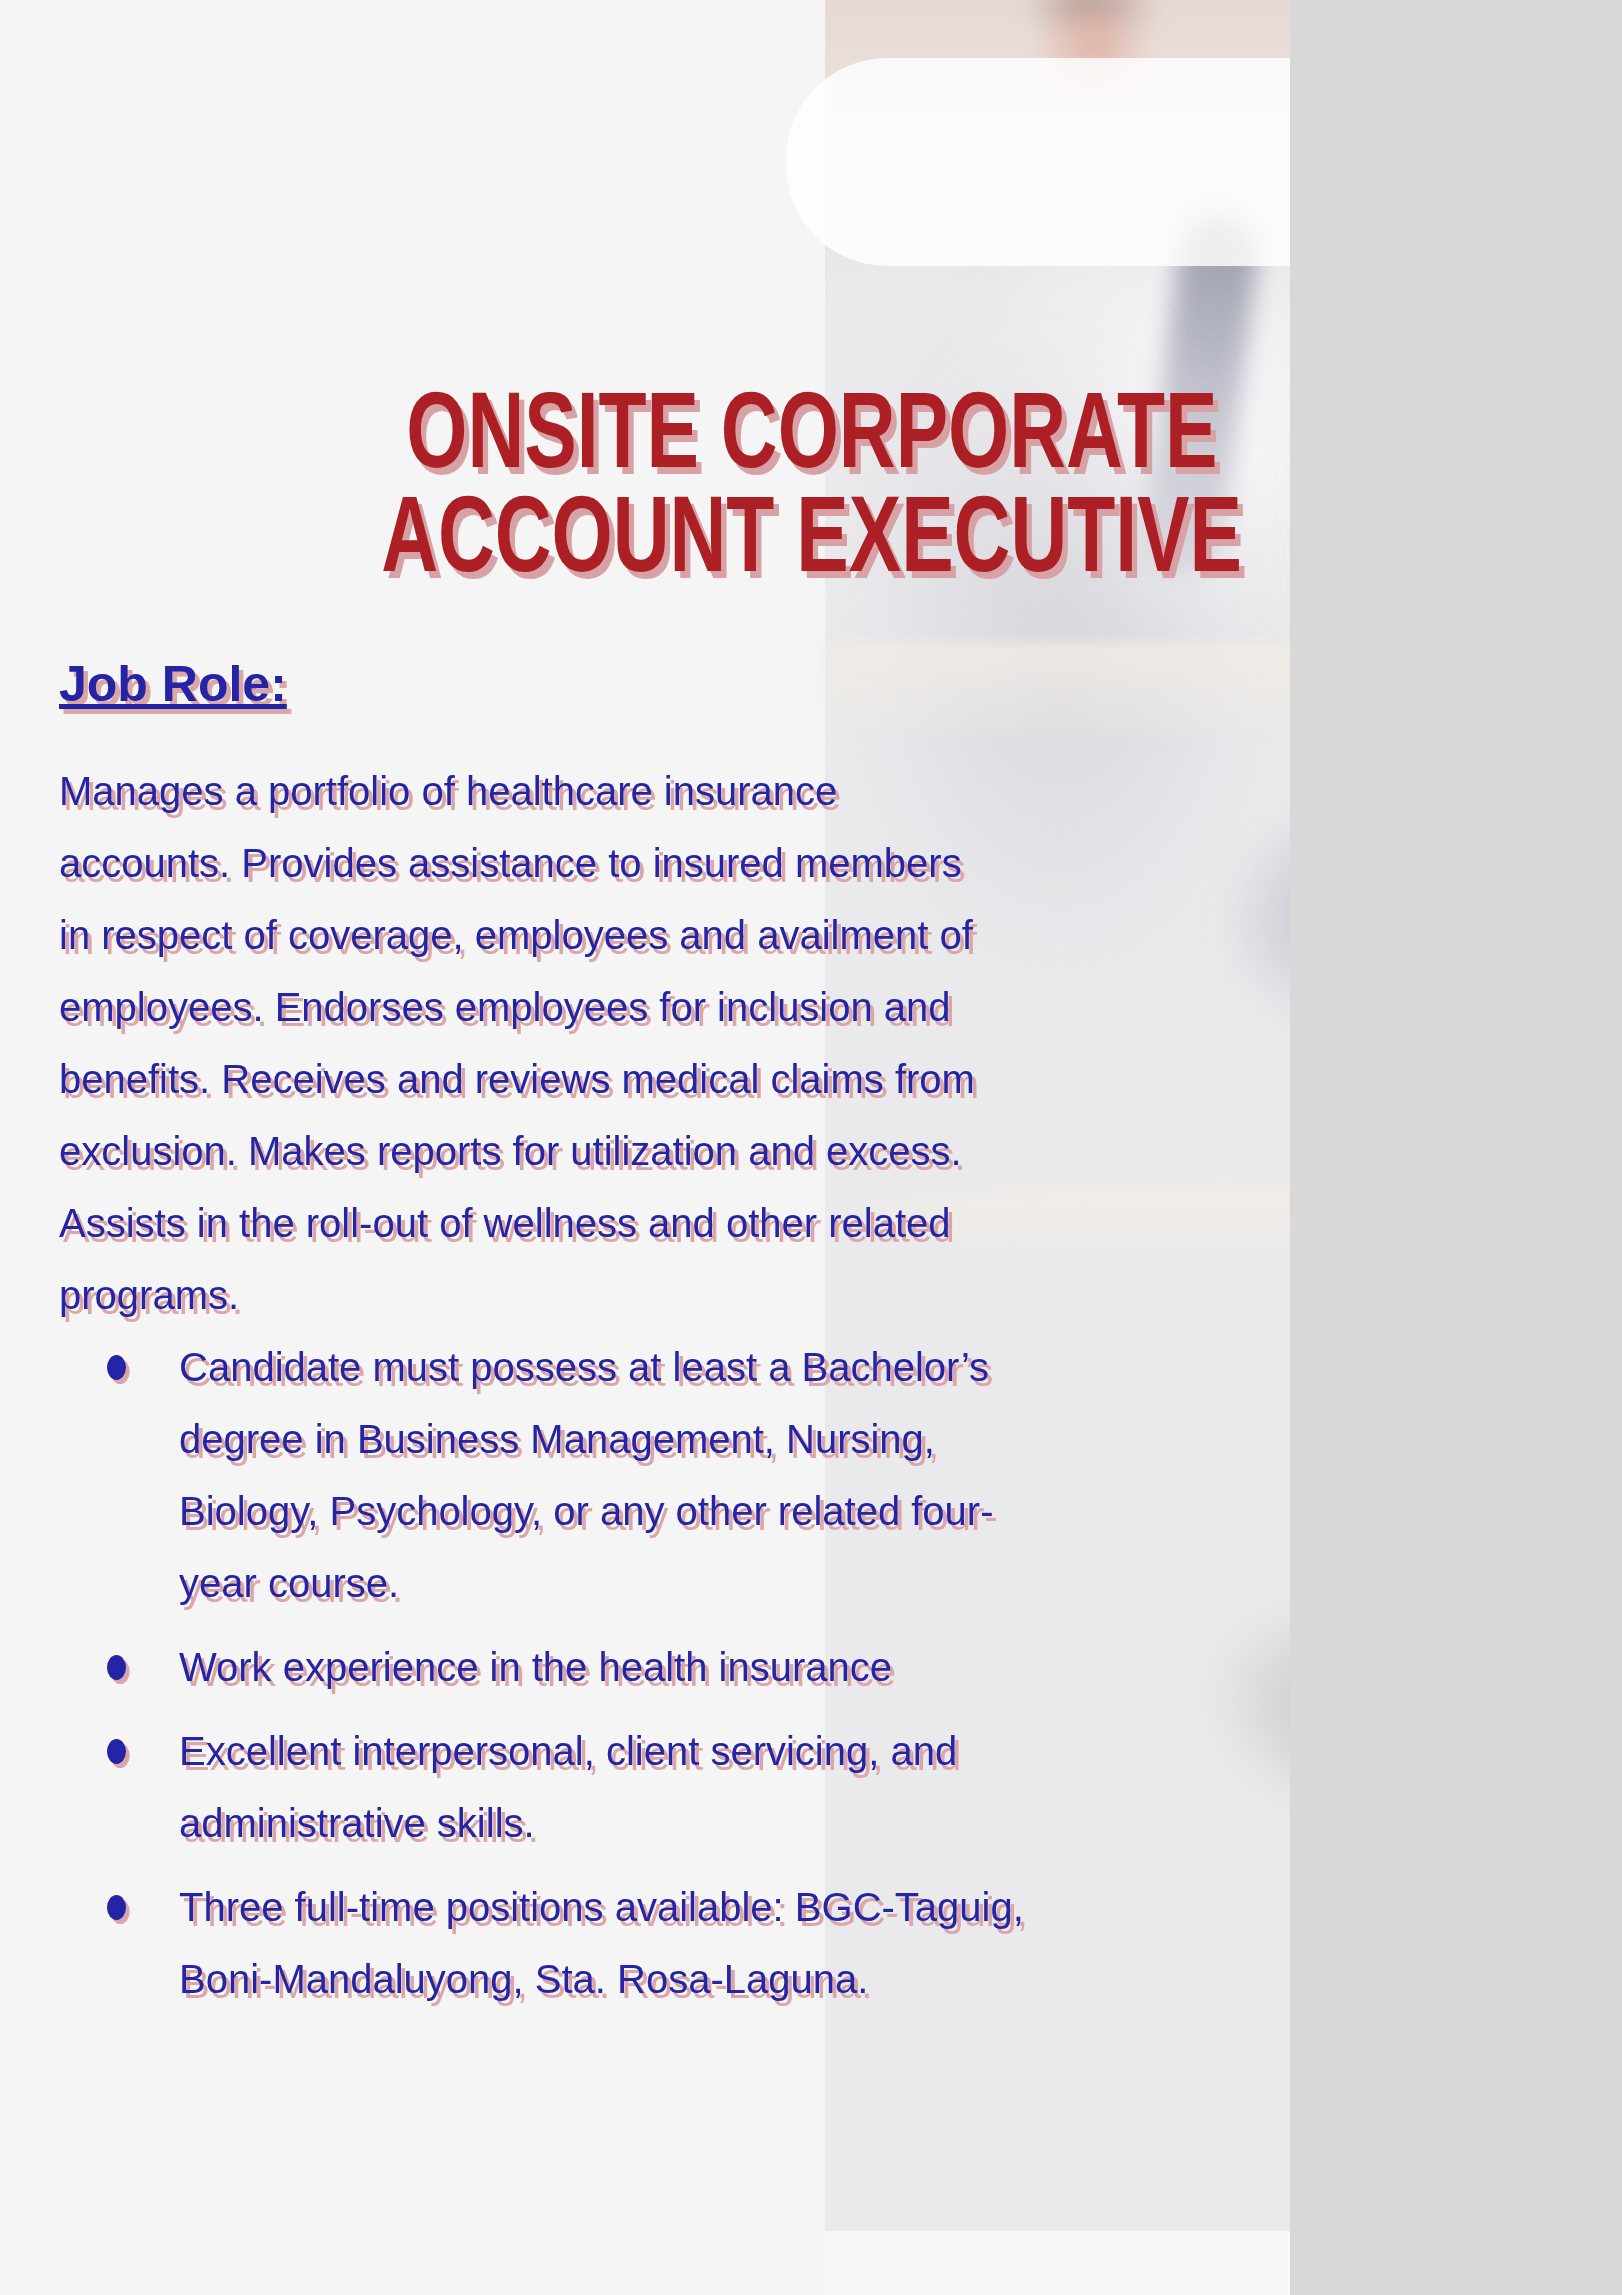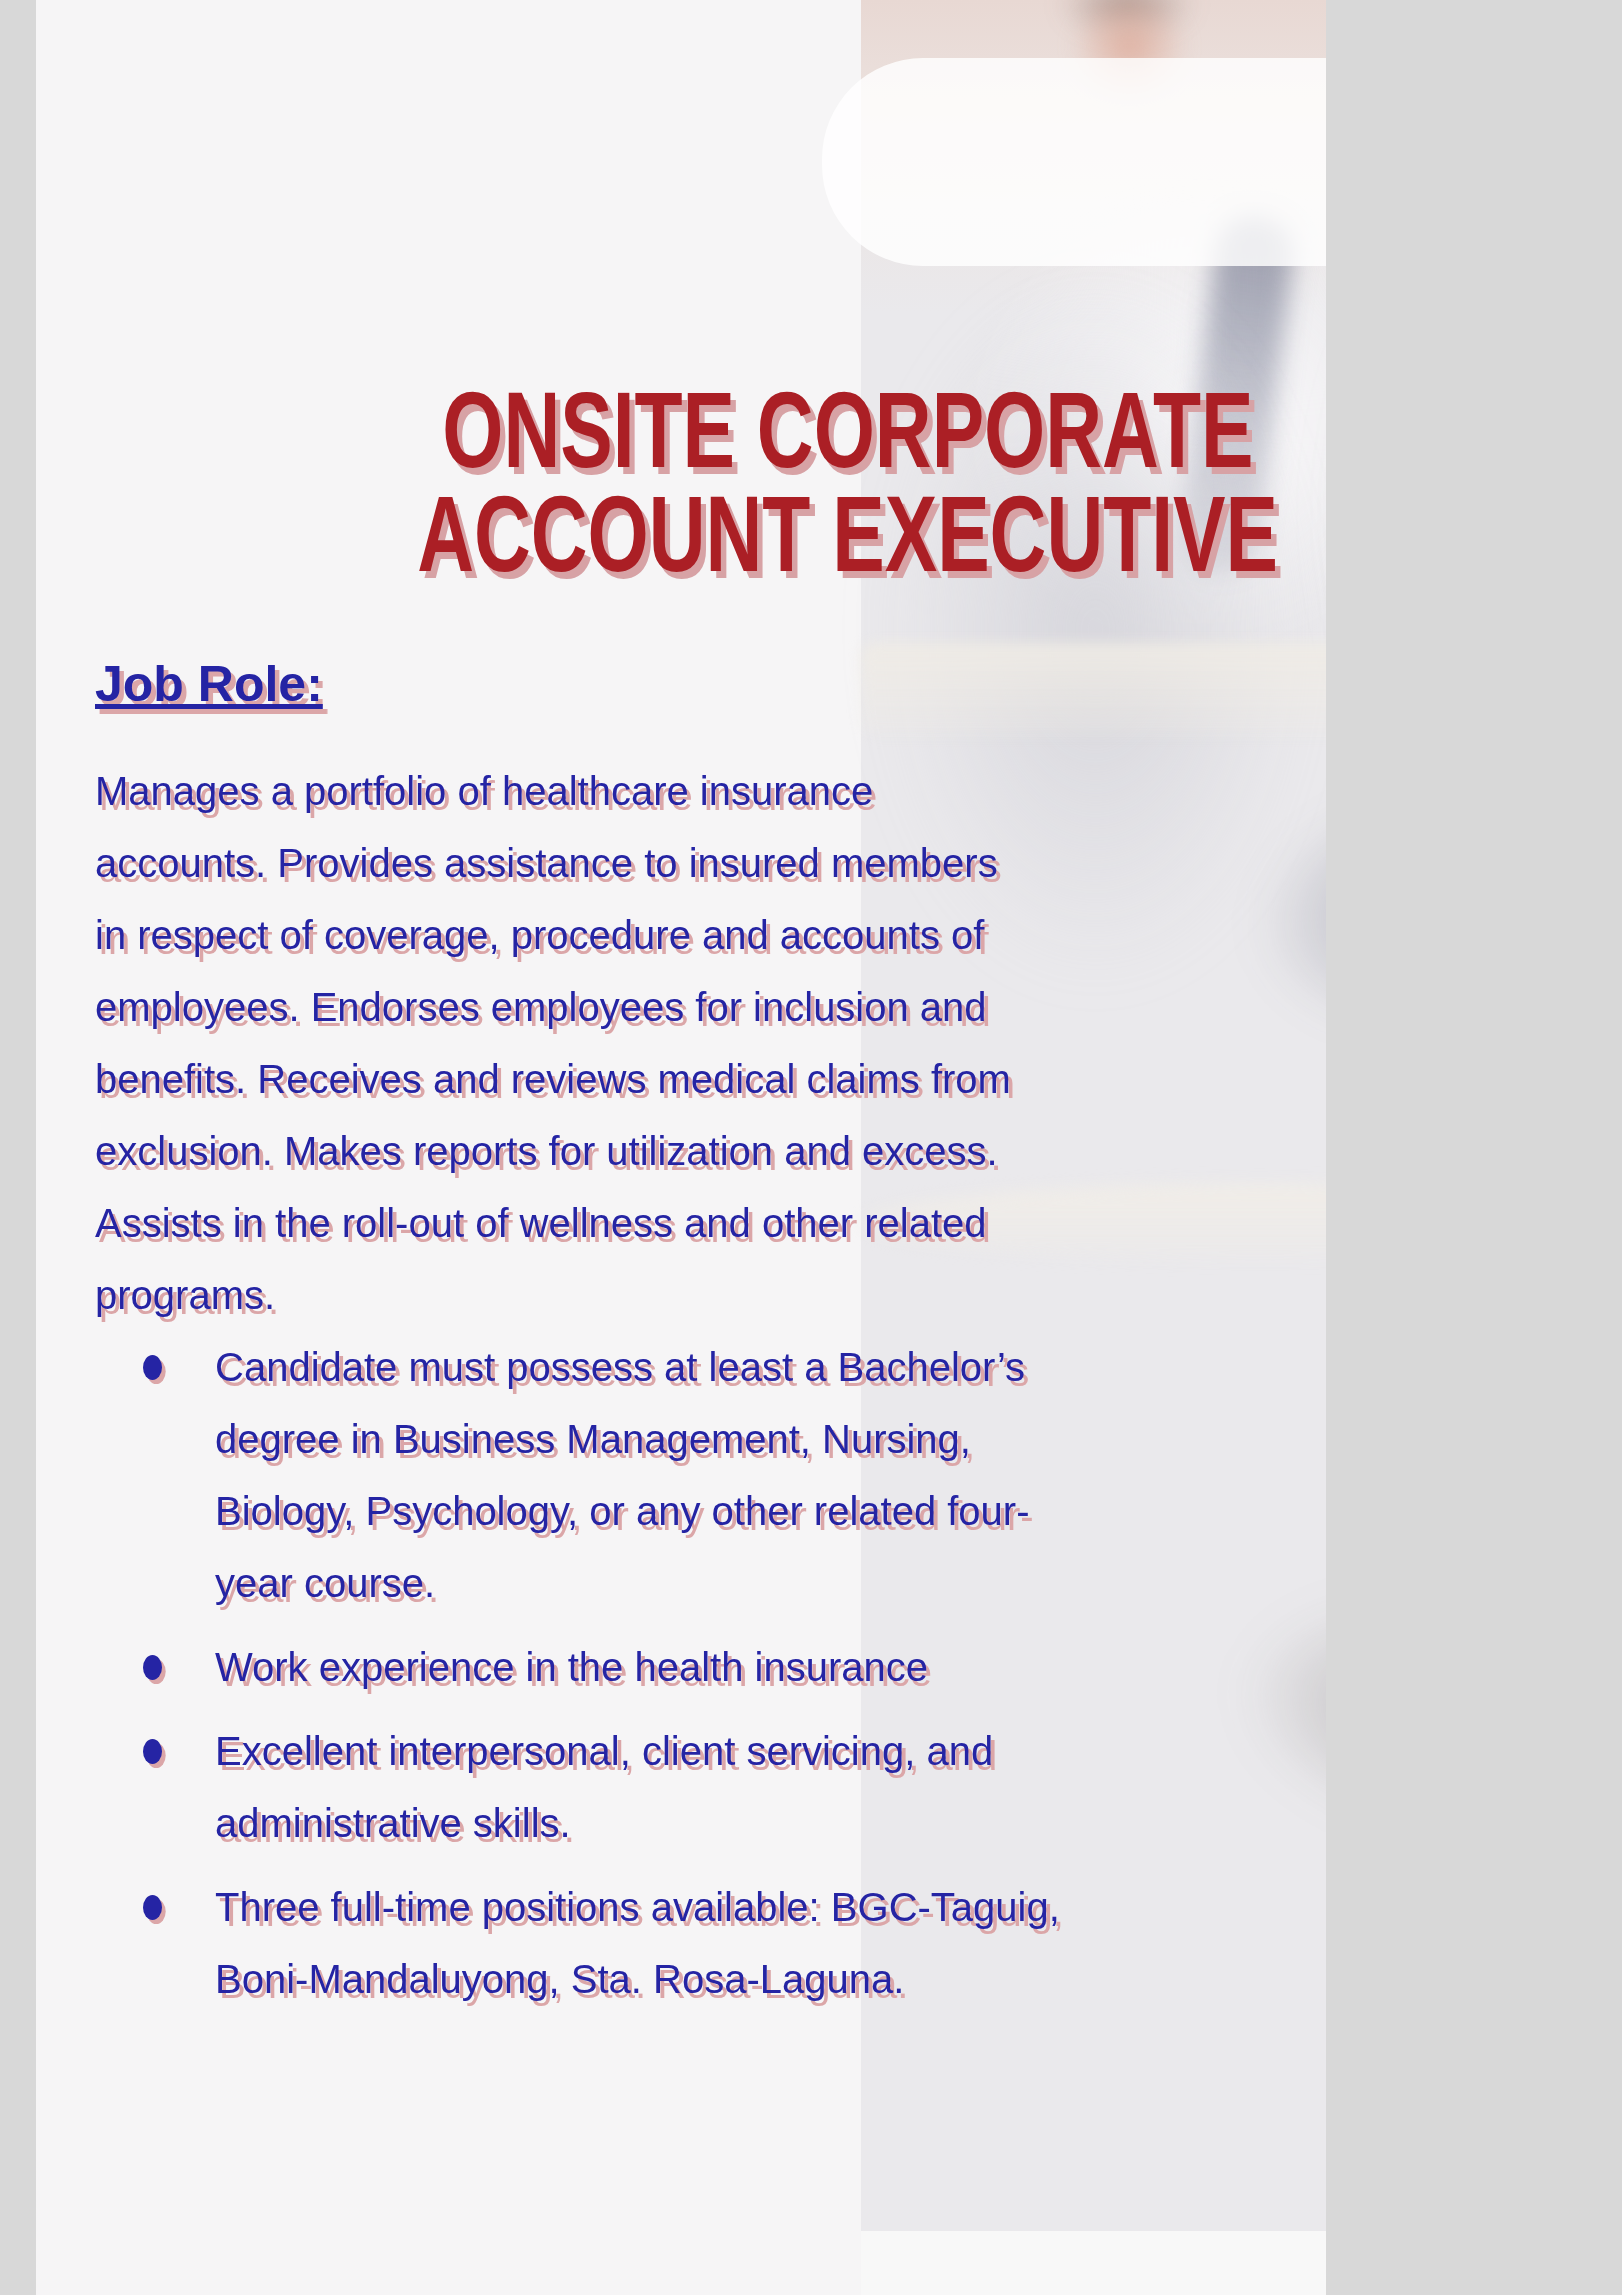--- a/index.html
+++ b/index.html
@@ -1,18 +1,18 @@
 <!DOCTYPE html>
 <html style="font-size:7.3px"><head>
 <meta charset="utf-8">
 <style>
   html,body{margin:0;padding:0;background:#d8d8d8;}
   .canvas{
     position:relative;width:1290px;height:2295px;overflow:hidden;
-    background:#F6F5F6;font-family:"Liberation Sans",sans-serif;margin-left:36px;
+    background:#F6F5F6;font-family:"Liberation Sans",sans-serif;
   }
   
   .photo-band{position:absolute;left:825px;top:0;width:798px;height:2295px;background:#EAE9EC;}
   .blob{position:absolute;border-radius:50%;}
   .pb-top{left:0;top:0;width:798px;height:312px;border-radius:0;
     background:linear-gradient(180deg,#E8D8D3 0%,rgba(236,226,222,.85) 40%,rgba(234,233,236,0) 100%);}
   .pb-hair{left:197px;top:-27.5px;width:138px;height:64px;background:radial-gradient(closest-side,rgba(110,80,70,.5),rgba(110,80,70,0));filter:blur(11.5px);}
   .pb-face{left:209px;top:-9.2px;width:119px;height:110px;background:radial-gradient(closest-side,rgba(221,168,150,.8),rgba(221,168,150,0));filter:blur(8.3px);}
   .pb-shirt{left:101px;top:197px;width:482px;height:459px;background:radial-gradient(closest-side,rgba(253,252,253,.95),rgba(253,252,253,0));filter:blur(13.8px);}
   .pb-tie{left:337px;top:216px;width:78px;height:358px;border-radius:37px;
@@ -83,21 +83,21 @@
   <div class="title">
     <span class="tl"><span class="ti">ONSITE CORPORATE</span></span>
     <span class="tl"><span class="ti">ACCOUNT EXECUTIVE</span></span>
   </div>
 
   <div class="content">
     <div class="h2 jr-h">Job Role:</div>
     <div class="body-lines">
         <div class="tline">Manages a portfolio of healthcare insurance</div>
         <div class="tline">accounts. Provides assistance to insured members</div>
-        <div class="tline">in respect of coverage, procedure and accounts of</div>
+        <div class="tline">in respect of coverage, employees and availment of</div>
         <div class="tline">employees. Endorses employees for inclusion and</div>
         <div class="tline">benefits. Receives and reviews medical claims from</div>
         <div class="tline">exclusion. Makes reports for utilization and excess.</div>
         <div class="tline">Assists in the roll-out of wellness and other related</div>
         <div class="tline">programs.</div>
       </div>
 
     <ul class="bullets">
       <li>
         <span class="dot"></span>

